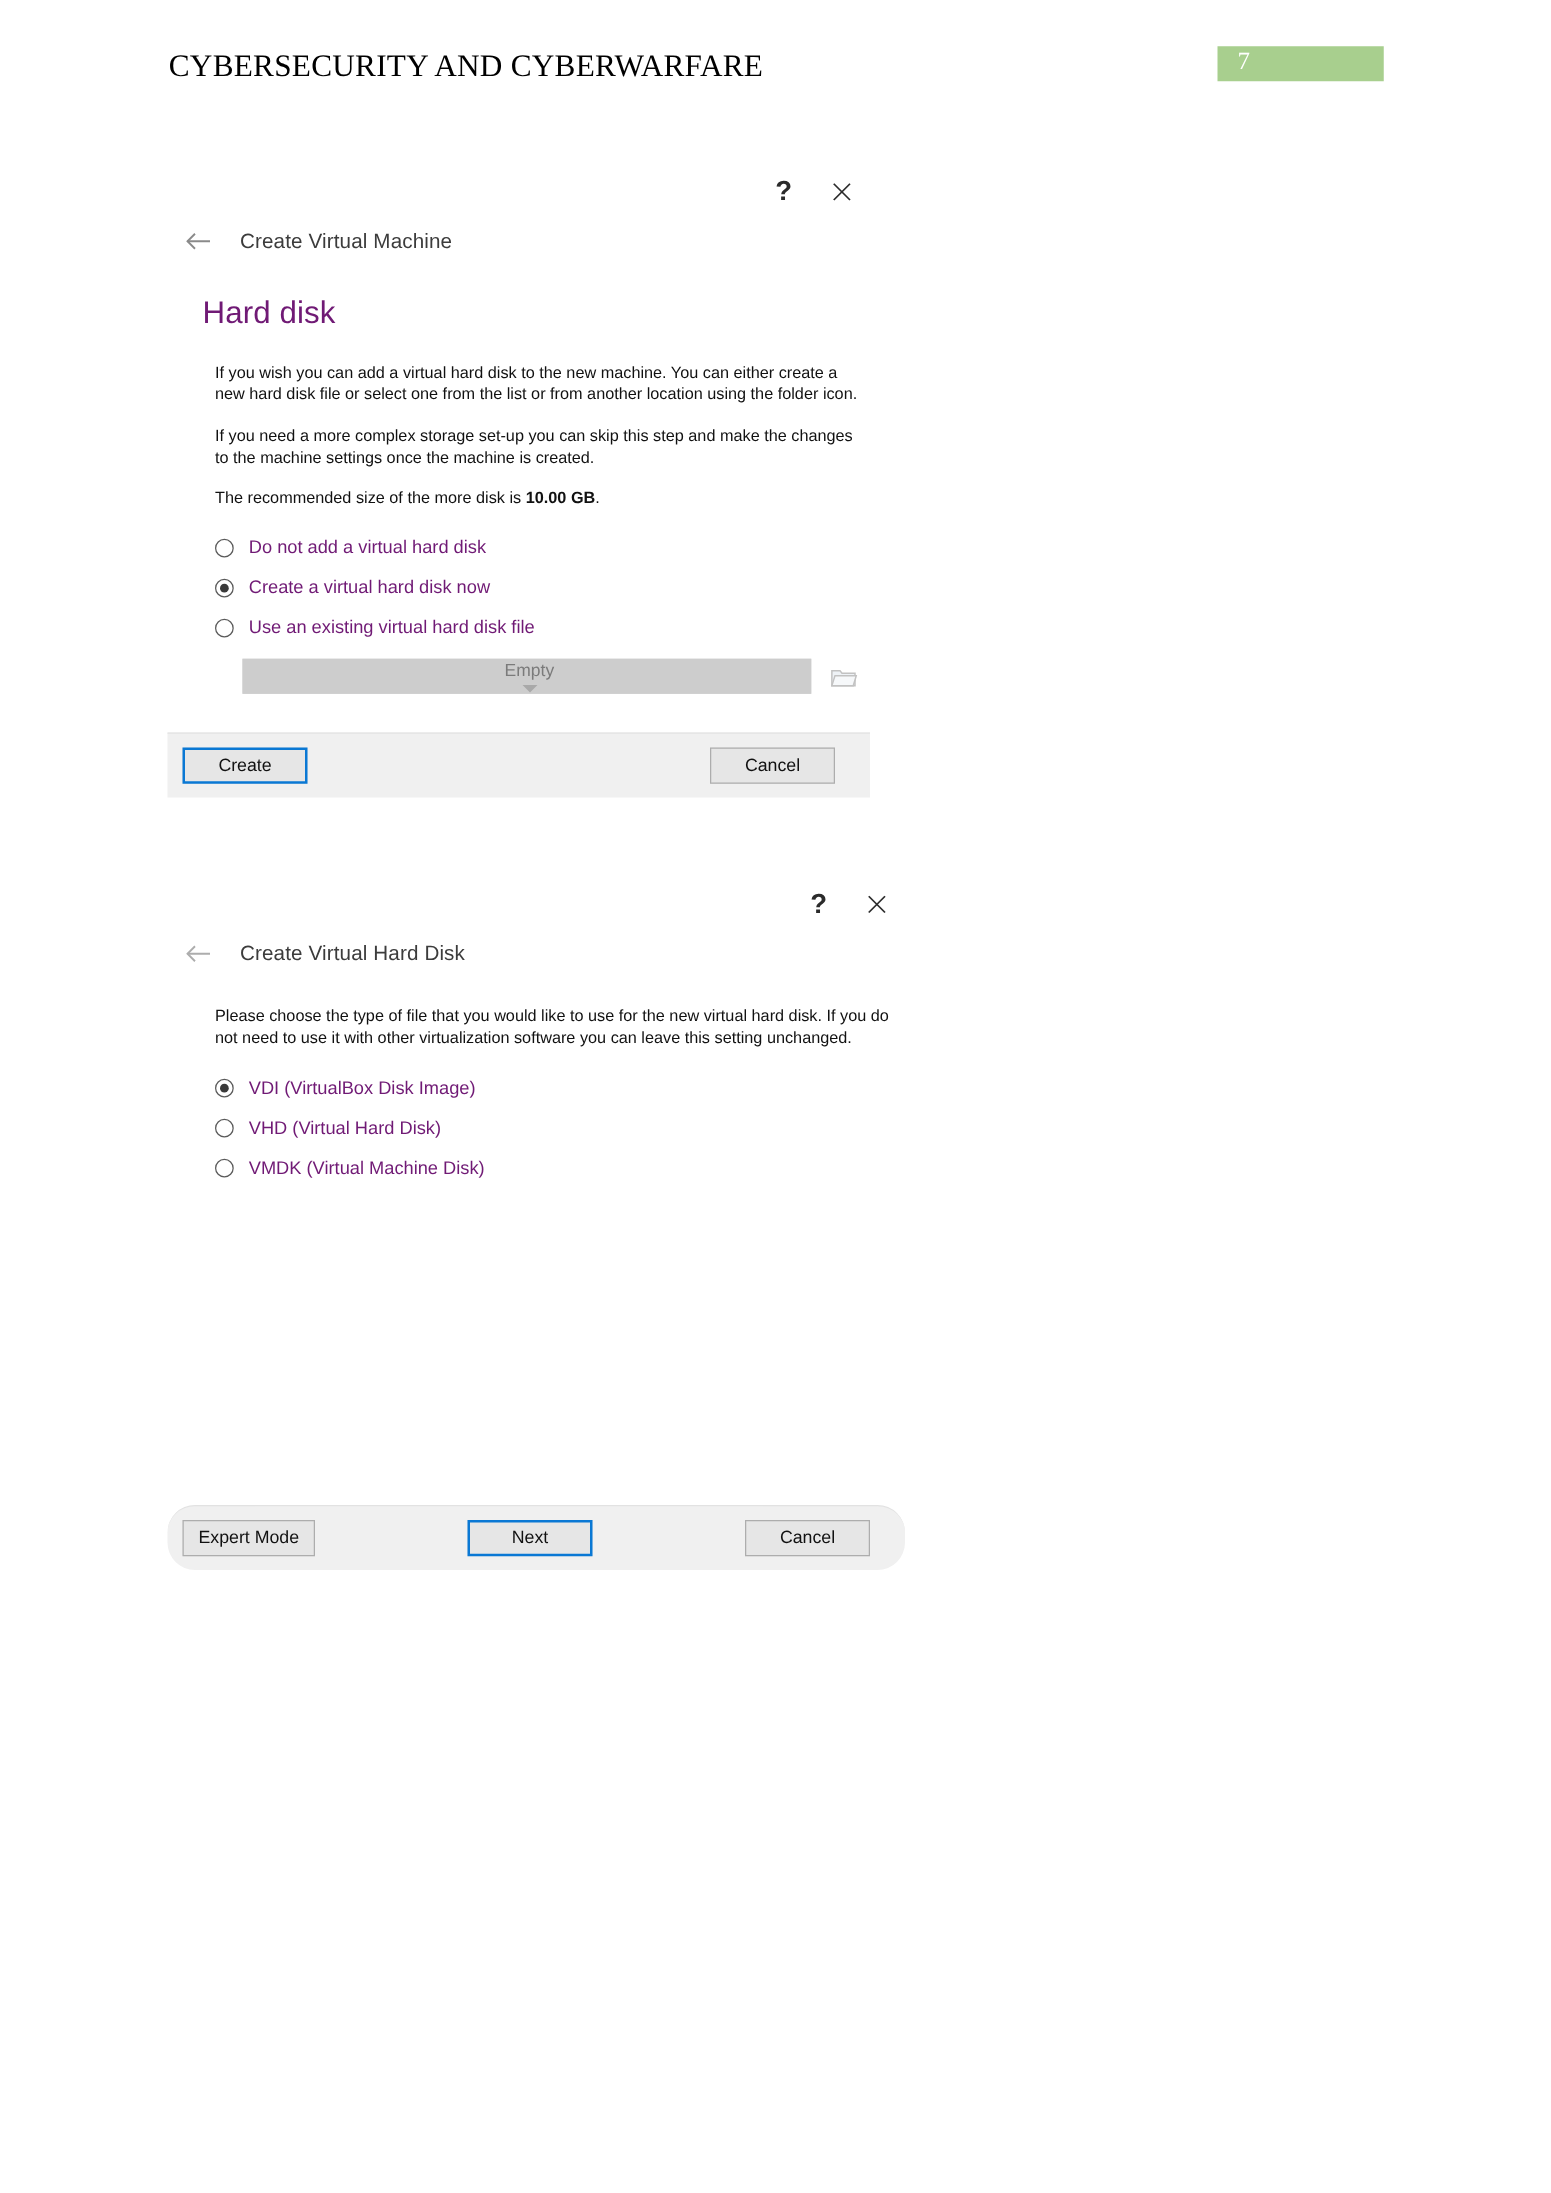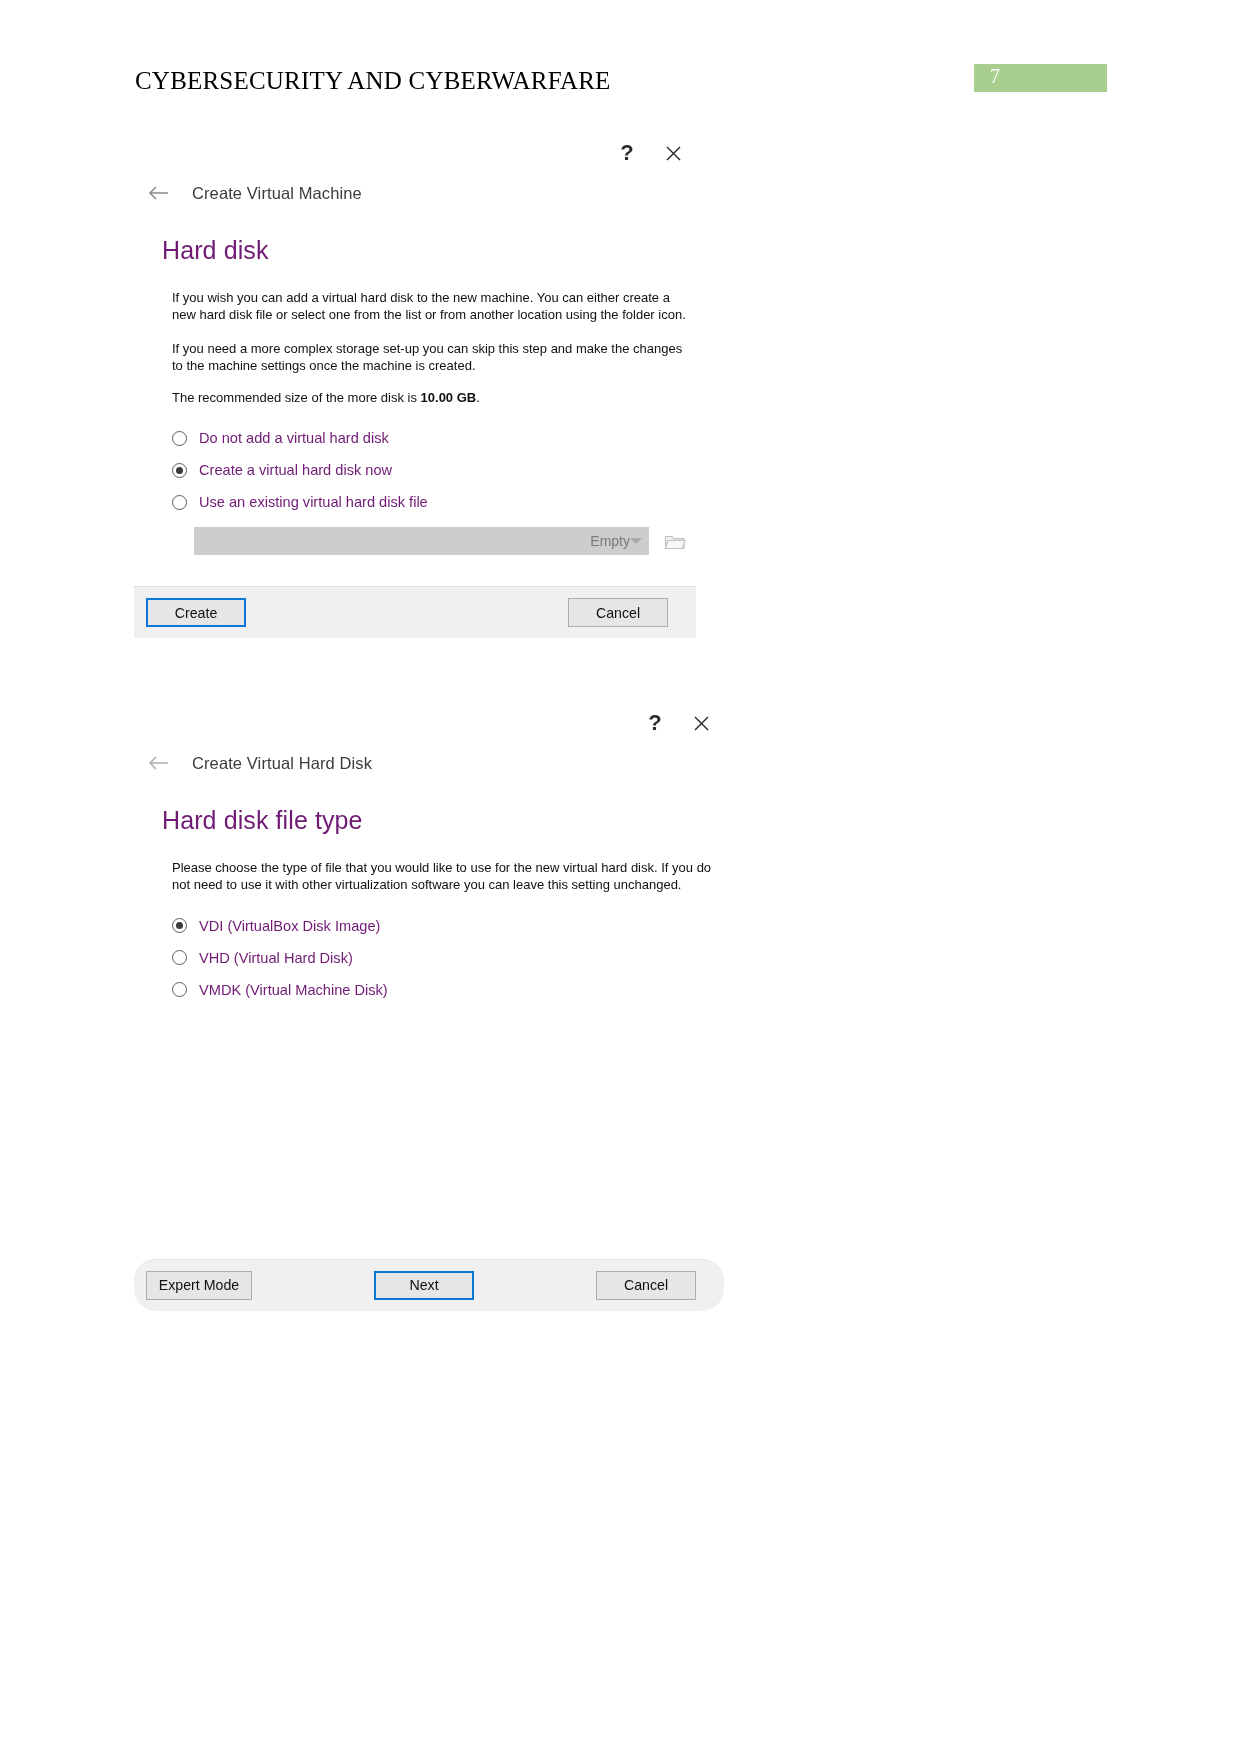--- a/index.html
+++ b/index.html
@@ -12,21 +12,21 @@
     height: 1754px;
     position: relative;
     font-family: "Liberation Sans", sans-serif;
     color: #1a1a1a;
     overflow: hidden;
   }
 
   
   .page-header {
     position: absolute;
-    top: 67px;
+    top: 40px;
     left: 135px;
     right: 0;
     height: 40px;
   }
   .doc-title {
     font-family: "Liberation Serif", serif;
     font-size: 25px;
     letter-spacing: 0.2px;
     color: #000000;
     white-space: nowrap;
@@ -152,23 +152,24 @@
     align-items: center;
     margin: 9px 0 0 60px;
   }
   .combo {
     width: 455px;
     height: 28px;
     background: #cdcdcd;
     border: 1px solid #cdcdcd;
     display: flex;
     align-items: center;
-    justify-content: flex-end;
+    justify-content: space-between;
     box-sizing: border-box;
     padding: 0 6px 0 10px;
+    flex-direction: column;
   }
   .combo-value {
     font-size: 14px;
     color: #7b7b7b;
   }
   .combo-arrow {
     width: 0;
     height: 0;
     border-left: 6px solid transparent;
     border-right: 6px solid transparent;
@@ -324,21 +325,20 @@
   <div class="dlg-navrow">
     <div class="back-arrow">
       <svg width="22" height="16" viewBox="0 0 22 16" aria-hidden="true">
         <line x1="2" y1="8" x2="20" y2="8" stroke="#adadad" stroke-width="1.5"></line>
         <polyline points="8,2 2,8 8,14" fill="none" stroke="#adadad" stroke-width="1.5"></polyline>
       </svg>
     </div>
     <div class="nav-title">Create Virtual Hard Disk</div>
   </div>
 
-  <div class="dlg-heading">Hard disk file type</div>
 
   <div class="dlg-body">
     <p>Please choose the type of file that you would like to use for the new virtual hard disk. If you do not need to use it with other virtualization software you can leave this setting unchanged.</p>
   </div>
 
   <div class="radio-list">
     <div class="radio-row checked">
       <span class="radio-mark"></span>
       <span>VDI (VirtualBox Disk Image)</span>
     </div>

